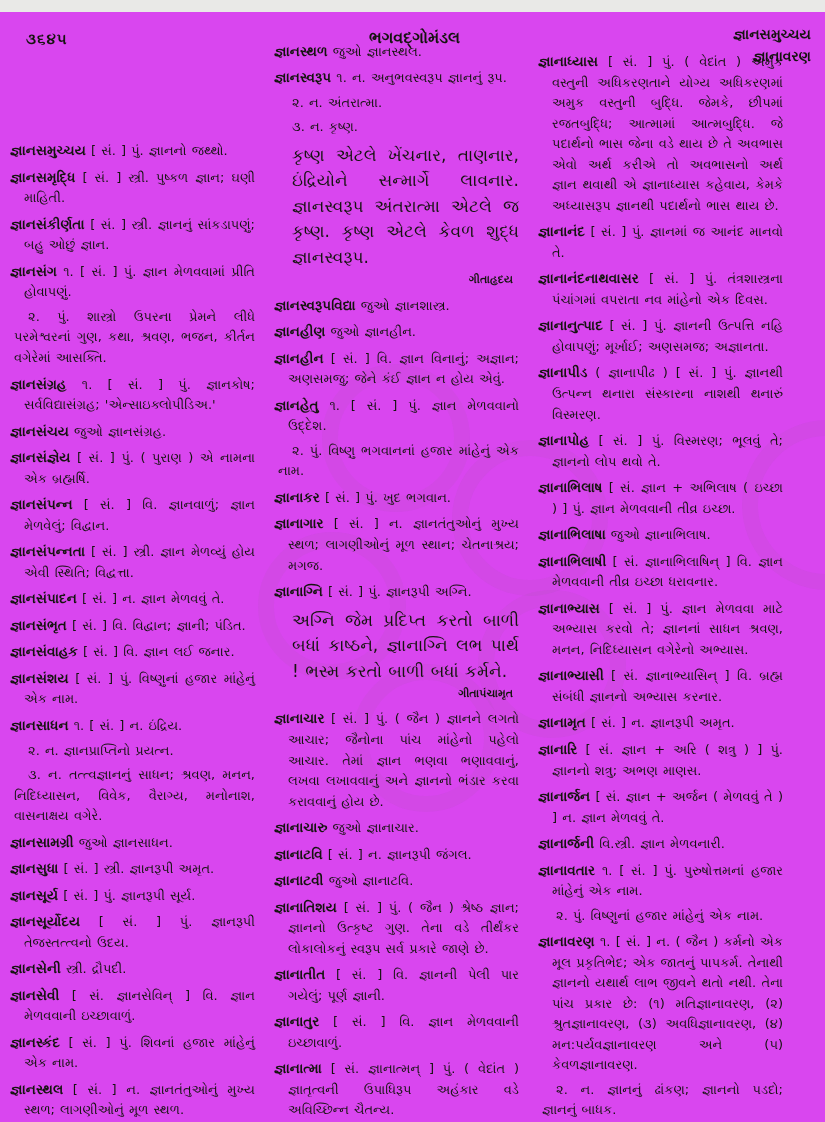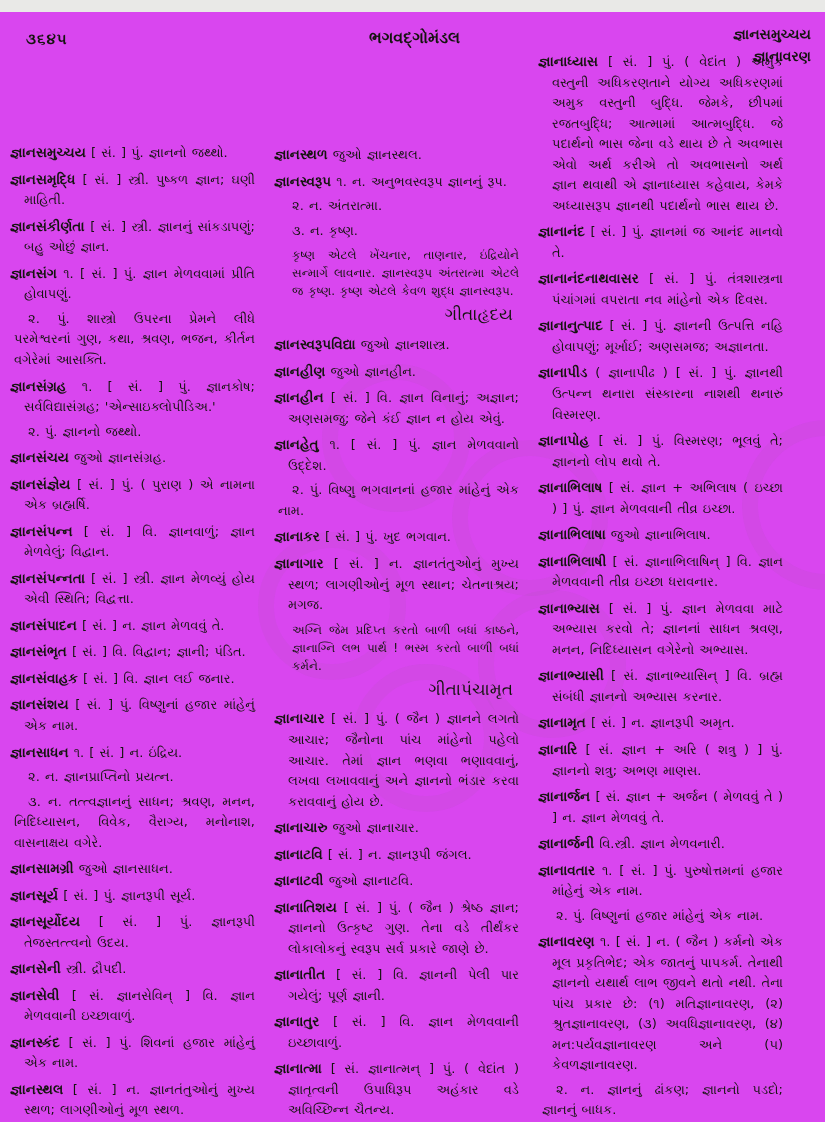--- a/index.html
+++ b/index.html
@@ -58,30 +58,31 @@
   .block {
     margin: 0 0 5px 0;
     font-size: 13px;
     line-height: 1.58;
     text-align: justify;
     word-spacing: 1px;
   }
   .block.entry { padding-left: 14px; text-indent: -14px; }
   .block.sense { padding-left: 4px;  text-indent: 14px; margin-top: -1px; }
   .block.quote {
-    font-size: 12px;
+    font-size: 17px;
     line-height: 1.5;
     padding-left: 18px;
     margin: 0 0 1px 0;
   }
   .block.cite {
-    font-size: 17px;
+    font-size: 11px;
     text-align: right;
     padding-right: 6px;
     margin: 0 0 6px 0;
+    font-weight: bold;
   }
   .head { font-weight: 700; font-size: 13.6px; }
   
   #watermark { position: absolute; inset: 0; z-index: 1; pointer-events: none; }
   .wm-ring {
     position: absolute;
     border-radius: 50%;
     border: 16px solid #6a6a60;
     opacity: 0.055;
     box-sizing: border-box;
@@ -111,33 +112,33 @@
   </div>
 
   <div id="columns">
     <div class="col">
         <p class="block entry"><span class="head">જ્ઞાનસમુચ્ચય</span> <span>[ સં. ] પું. જ્ઞાનનો જથ્થો.</span></p>
         <p class="block entry"><span class="head">જ્ઞાનસમૃદ્ધિ</span> <span>[ સં. ] સ્ત્રી. પુષ્કળ જ્ઞાન; ઘણી માહિતી.</span></p>
         <p class="block entry"><span class="head">જ્ઞાનસંકીર્ણતા</span> <span>[ સં. ] સ્ત્રી. જ્ઞાનનું સાંકડાપણું; બહુ ઓછું જ્ઞાન.</span></p>
         <p class="block entry"><span class="head">જ્ઞાનસંગ</span> <span>૧. [ સં. ] પું. જ્ઞાન મેળવવામાં પ્રીતિ હોવાપણું.</span></p>
         <p class="block sense"><span>૨. પું. શાસ્ત્રો ઉપરના પ્રેમને લીધે પરમેશ્વરનાં ગુણ, કથા, શ્રવણ, ભજન, કીર્તન વગેરેમાં આસક્તિ.</span></p>
         <p class="block entry"><span class="head">જ્ઞાનસંગ્રહ</span> <span>૧. [ સં. ] પું. જ્ઞાનકોષ; સર્વવિદ્યાસંગ્રહ; 'એન્સાઇક્લોપીડિઅ.'</span></p>
-        <p class="block sense"><span>૨. પું. જ્ઞાનનો જથ્થો.</span></p>
         <p class="block entry"><span class="head">જ્ઞાનસંચય</span> <span>જુઓ જ્ઞાનસંગ્રહ.</span></p>
         <p class="block entry"><span class="head">જ્ઞાનસંજ્ઞેય</span> <span>[ સં. ] પું. ( પુરાણ ) એ નામના એક બ્રહ્મર્ષિ.</span></p>
         <p class="block entry"><span class="head">જ્ઞાનસંપન્ન</span> <span>[ સં. ] વિ. જ્ઞાનવાળું; જ્ઞાન મેળવેલું; વિદ્વાન.</span></p>
         <p class="block entry"><span class="head">જ્ઞાનસંપન્નતા</span> <span>[ સં. ] સ્ત્રી. જ્ઞાન મેળવ્યું હોય એવી સ્થિતિ; વિદ્વત્તા.</span></p>
         <p class="block entry"><span class="head">જ્ઞાનસંપાદન</span> <span>[ સં. ] ન. જ્ઞાન મેળવવું તે.</span></p>
         <p class="block entry"><span class="head">જ્ઞાનસંભૃત</span> <span>[ સં. ] વિ. વિદ્વાન; જ્ઞાની; પંડિત.</span></p>
         <p class="block entry"><span class="head">જ્ઞાનસંવાહક</span> <span>[ સં. ] વિ. જ્ઞાન લઈ જનાર.</span></p>
         <p class="block entry"><span class="head">જ્ઞાનસંશય</span> <span>[ સં. ] પું. વિષ્ણુનાં હજાર માંહેનું એક નામ.</span></p>
         <p class="block entry"><span class="head">જ્ઞાનસાધન</span> <span>૧. [ સં. ] ન. ઇંદ્રિય.</span></p>
         <p class="block sense"><span>૨. ન. જ્ઞાનપ્રાપ્તિનો પ્રયત્ન.</span></p>
         <p class="block sense"><span>૩. ન. તત્ત્વજ્ઞાનનું સાધન; શ્રવણ, મનન, નિદિધ્યાસન, વિવેક, વૈરાગ્ય, મનોનાશ, વાસનાક્ષય વગેરે.</span></p>
         <p class="block entry"><span class="head">જ્ઞાનસામગ્રી</span> <span>જુઓ જ્ઞાનસાધન.</span></p>
+        <p class="block entry"><span class="head">જ્ઞાનસુધા</span> <span>[ સં. ] સ્ત્રી. જ્ઞાનરૂપી અમૃત.</span></p>
         <p class="block entry"><span class="head">જ્ઞાનસૂર્ય</span> <span>[ સં. ] પું. જ્ઞાનરૂપી સૂર્ય.</span></p>
         <p class="block entry"><span class="head">જ્ઞાનસૂર્યોદય</span> <span>[ સં. ] પું. જ્ઞાનરૂપી તેજસ્તત્ત્વનો ઉદય.</span></p>
         <p class="block entry"><span class="head">જ્ઞાનસેની</span> <span>સ્ત્રી. દ્રૌપદી.</span></p>
         <p class="block entry"><span class="head">જ્ઞાનસેવી</span> <span>[ સં. જ્ઞાનસેવિન્ ] વિ. જ્ઞાન મેળવવાની ઇચ્છાવાળું.</span></p>
         <p class="block entry"><span class="head">જ્ઞાનસ્કંદ</span> <span>[ સં. ] પું. શિવનાં હજાર માંહેનું એક નામ.</span></p>
         <p class="block entry"><span class="head">જ્ઞાનસ્થલ</span> <span>[ સં. ] ન. જ્ઞાનતંતુઓનું મુખ્ય સ્થળ; લાગણીઓનું મૂળ સ્થળ.</span></p>
       </div>
     <div class="divider"></div>
     <div class="col">
         <p class="block entry"><span class="head">જ્ઞાનસ્થળ</span> <span>જુઓ જ્ઞાનસ્થલ.</span></p>
@@ -146,20 +147,21 @@
         <p class="block sense"><span>૩. ન. કૃષ્ણ.</span></p>
         <p class="block quote"><span>કૃષ્ણ એટલે ખેંચનાર, તાણનાર, ઇંદ્રિયોને સન્માર્ગે લાવનાર. જ્ઞાનસ્વરૂપ અંતરાત્મા એટલે જ કૃષ્ણ. કૃષ્ણ એટલે કેવળ શુદ્ધ જ્ઞાનસ્વરૂપ.</span></p>
         <p class="block cite"><span>ગીતાહૃદય</span></p>
         <p class="block entry"><span class="head">જ્ઞાનસ્વરૂપવિદ્યા</span> <span>જુઓ જ્ઞાનશાસ્ત્ર.</span></p>
         <p class="block entry"><span class="head">જ્ઞાનહીણ</span> <span>જુઓ જ્ઞાનહીન.</span></p>
         <p class="block entry"><span class="head">જ્ઞાનહીન</span> <span>[ સં. ] વિ. જ્ઞાન વિનાનું; અજ્ઞાન; અણસમજુ; જેને કંઈ જ્ઞાન ન હોય એવું.</span></p>
         <p class="block entry"><span class="head">જ્ઞાનહેતુ</span> <span>૧. [ સં. ] પું. જ્ઞાન મેળવવાનો ઉદ્દેશ.</span></p>
         <p class="block sense"><span>૨. પું. વિષ્ણુ ભગવાનનાં હજાર માંહેનું એક નામ.</span></p>
         <p class="block entry"><span class="head">જ્ઞાનાકર</span> <span>[ સં. ] પું. ખુદ ભગવાન.</span></p>
         <p class="block entry"><span class="head">જ્ઞાનાગાર</span> <span>[ સં. ] ન. જ્ઞાનતંતુઓનું મુખ્ય સ્થળ; લાગણીઓનું મૂળ સ્થાન; ચેતનાશ્રય; મગજ.</span></p>
+        <p class="block entry"><span class="head">જ્ઞાનાગ્નિ</span> <span>[ સં. ] પું. જ્ઞાનરૂપી અગ્નિ.</span></p>
         <p class="block quote"><span>અગ્નિ જેમ પ્રદિપ્ત કરતો બાળી બધાં કાષ્ઠને, જ્ઞાનાગ્નિ લભ પાર્થ ! ભસ્મ કરતો બાળી બધાં કર્મને.</span></p>
         <p class="block cite"><span>ગીતાપંચામૃત</span></p>
         <p class="block entry"><span class="head">જ્ઞાનાચાર</span> <span>[ સં. ] પું. ( જૈન ) જ્ઞાનને લગતો આચાર; જૈનોના પાંચ માંહેનો પહેલો આચાર. તેમાં જ્ઞાન ભણવા ભણાવવાનું, લખવા લખાવવાનું અને જ્ઞાનનો ભંડાર કરવા કરાવવાનું હોય છે.</span></p>
         <p class="block entry"><span class="head">જ્ઞાનાચારુ</span> <span>જુઓ જ્ઞાનાચાર.</span></p>
         <p class="block entry"><span class="head">જ્ઞાનાટવિ</span> <span>[ સં. ] ન. જ્ઞાનરૂપી જંગલ.</span></p>
         <p class="block entry"><span class="head">જ્ઞાનાટવી</span> <span>જુઓ જ્ઞાનાટવિ.</span></p>
         <p class="block entry"><span class="head">જ્ઞાનાતિશય</span> <span>[ સં. ] પું. ( જૈન ) શ્રેષ્ઠ જ્ઞાન; જ્ઞાનનો ઉત્કૃષ્ટ ગુણ. તેના વડે તીર્થંકર લોકાલોકનું સ્વરૂપ સર્વ પ્રકારે જાણે છે.</span></p>
         <p class="block entry"><span class="head">જ્ઞાનાતીત</span> <span>[ સં. ] વિ. જ્ઞાનની પેલી પાર ગયેલું; પૂર્ણ જ્ઞાની.</span></p>
         <p class="block entry"><span class="head">જ્ઞાનાતુર</span> <span>[ સં. ] વિ. જ્ઞાન મેળવવાની ઇચ્છાવાળું.</span></p>
         <p class="block entry"><span class="head">જ્ઞાનાત્મા</span> <span>[ સં. જ્ઞાનાત્મન્ ] પું. ( વેદાંત ) જ્ઞાતૃત્વની ઉપાધિરૂપ અહંકાર વડે અવિચ્છિન્ન ચૈતન્ય.</span></p>

